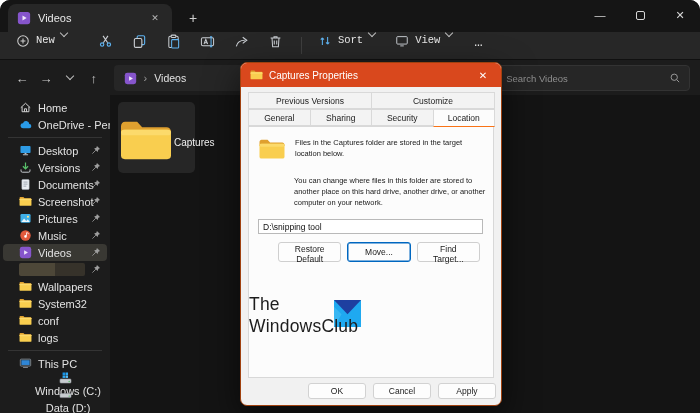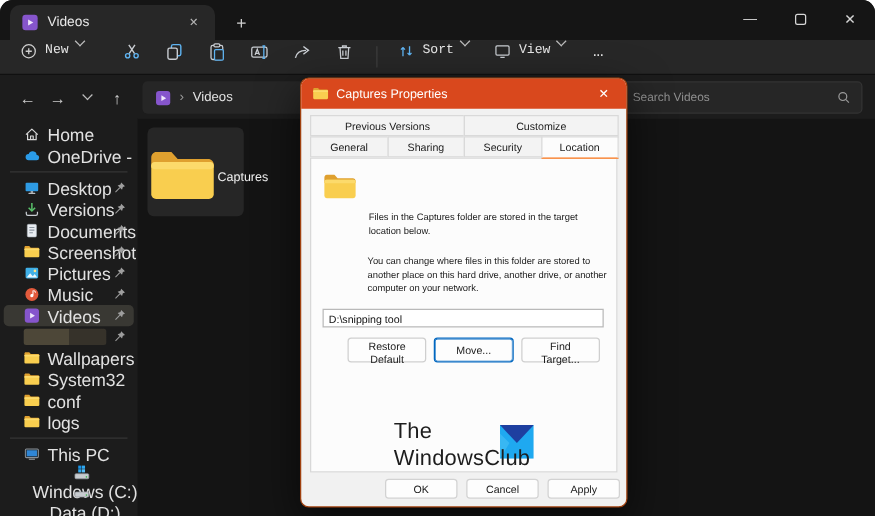--- a/index.html
+++ b/index.html
@@ -37,21 +37,21 @@
         display:flex;align-items:center;gap:7px;padding:0 10px;color:#e3e3e3;font-size:10.5px;}
   .crumb-sep{color:#9a9a9a;font-size:11px;}
   .search{margin-left:auto;width:198px;height:26px;background:#262626;border:1px solid #333;
           border-radius:4px;display:flex;align-items:center;padding:0 8px;}
   .search input{flex:1;background:none;border:0;outline:none;color:#bdbdbd;font-size:9.5px;font-family:inherit;}
   .search input::placeholder{color:#8f8f8f;}
 
   
   .sidebar{position:absolute;top:95px;left:0;width:110px;bottom:0;background:#1c1c1c;padding-top:4px;}
   .srow{height:17px;display:flex;align-items:center;padding-left:16px;margin:0 3px;border-radius:4px;
-        color:#e2e2e2;font-size:14px;position:relative;white-space:nowrap;}
+        color:#e2e2e2;font-size:11px;position:relative;white-space:nowrap;}
   .srow.sel{background:#393833;}
   .srow.ind{padding-left:26px;flex-direction:column;}
   .sic{width:13px;height:13px;display:inline-flex;margin-right:6px;flex:none;}
   .sic svg{width:13px;height:13px;}
   .pin{position:absolute;right:6px;top:3px;width:10px;height:10px;}
   .pin svg{width:10px;height:10px;}
   .sdiv{height:1px;background:#343434;margin:4px 8px;}
   .redact{width:66px;height:13px;border-radius:2px;
           background:linear-gradient(90deg,#4d4738 0 55%,#36322a 55%);}
 
@@ -69,29 +69,29 @@
           gap:6px;padding:0 9px;color:#fff;font-size:10px;}
   .dclose{margin-left:auto;color:#fff;font-size:10px;width:18px;text-align:center;}
   .dtabs{display:flex;padding:0 7px;}
   .dtabs.r1{margin-top:5px;}
   .dtab{flex:1;text-align:center;font-size:8.5px;padding:3px 0 2px;background:#F3F3F3;
         border:1px solid #D9D9D9;color:#1b1b1b;margin-right:-1px;}
   .dtab.active{background:#FCFCFC;border-bottom:1px solid #f97316;position:relative;z-index:2;margin-bottom:-1px;}
   .pane{margin:0 7px;height:252px;background:#FCFCFC;border:1px solid #D8D8D8;position:relative;
         font-size:7.5px;line-height:11px;color:#202020;}
   .introw{display:flex;gap:9px;padding:10px 10px 0 9px;}
-  .intro-text{width:176px;margin-top:31px;}
+  .intro-text{width:176px;}
   .desc{margin:13px 10px 0 45px;width:198px;}
   .pathinput{display:block;margin:11px 10px 0 9px;width:calc(100% - 19px);height:15px;border:1px solid #B9B9B9;
              background:#fff;font-size:8.5px;font-family:inherit;color:#111;padding:0 4px;}
   .midbtns{display:flex;gap:6px;margin:8px 13px 0 29px;}
   .mbtn{flex:1;height:20px;background:#FDFDFD;border:1px solid #CFCFCF;border-radius:3px;
         font-size:8.5px;font-family:inherit;color:#1a1a1a;}
   .mbtn.primary{border:1px solid #0067C0;box-shadow:inset 0 0 0 .5px #0067C0;}
-  .twc{position:absolute;top:172px;left:0;right:0;display:flex;justify-content:center;margin-top:40px;}
+  .twc{position:absolute;top:172px;left:0;right:0;display:flex;justify-content:flex-start;}
   .twc-inner{width:112px;}
   .twc-l1{display:flex;justify-content:space-between;align-items:flex-start;height:21px;}
   .twc-the,.twc-l2{font-size:17.5px;font-weight:500;color:#1d1d1d;letter-spacing:.2px;}
   .twc-mark{width:27px;height:27px;margin-top:1px;}
   .twc-l2{margin-top:1px;}
   .dfooter{position:absolute;bottom:0;left:0;right:0;height:28px;display:flex;justify-content:flex-end;
            align-items:center;gap:7px;padding-right:5px;}
   .fbtn{width:58px;height:16px;background:#FDFDFD;border:1px solid #D2D2D2;border-radius:3px;
         font-size:8.5px;font-family:inherit;color:#1a1a1a;}
   svg{display:block;}

